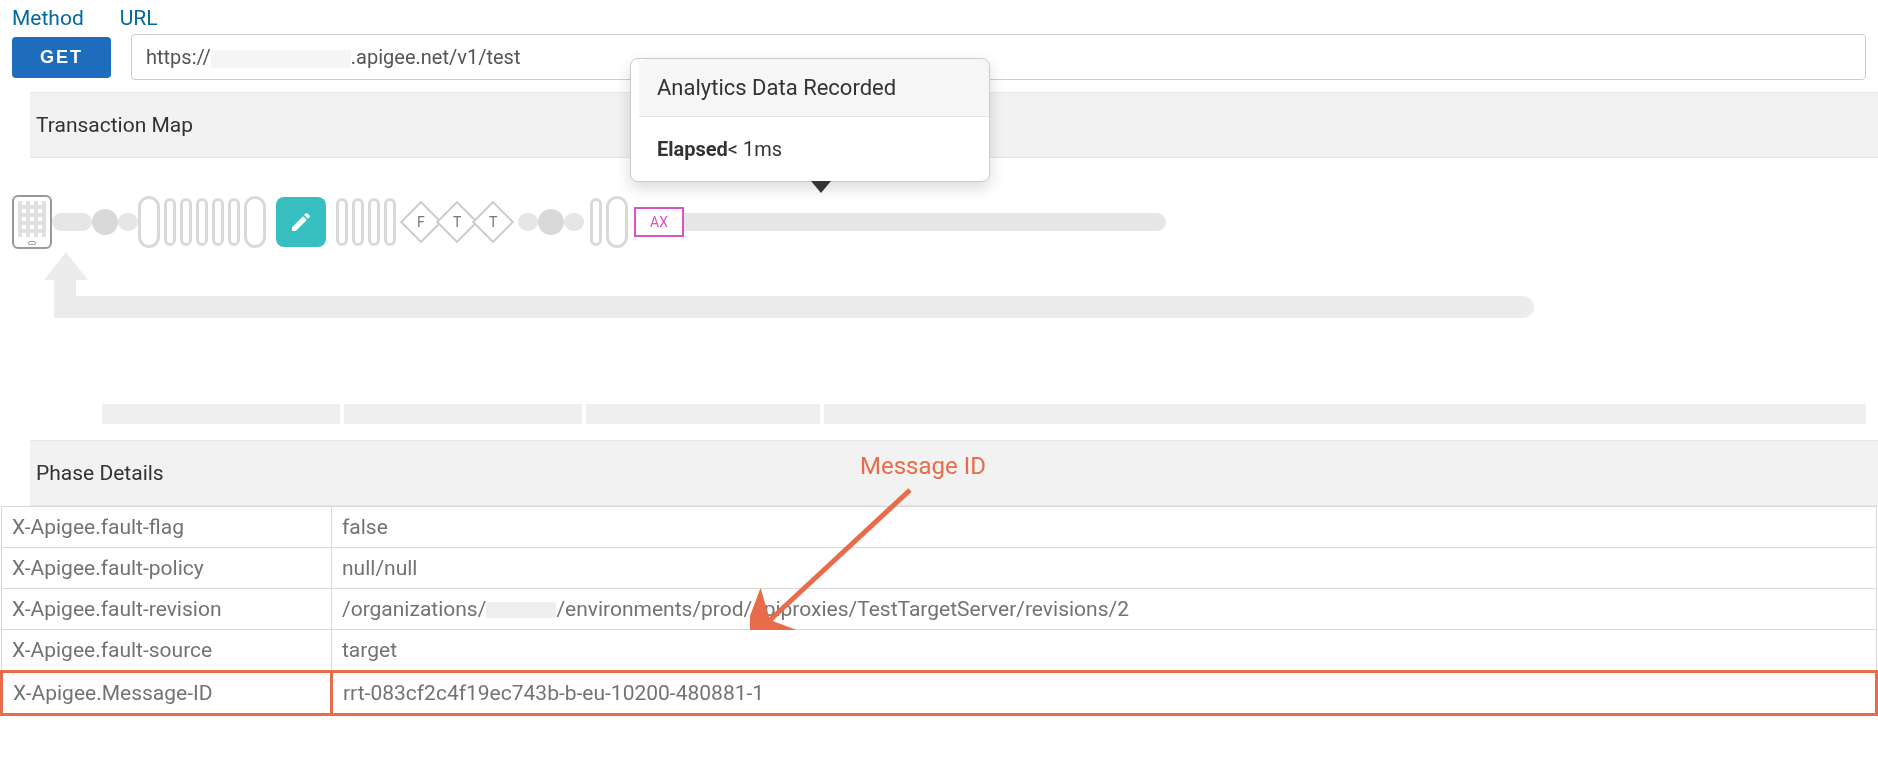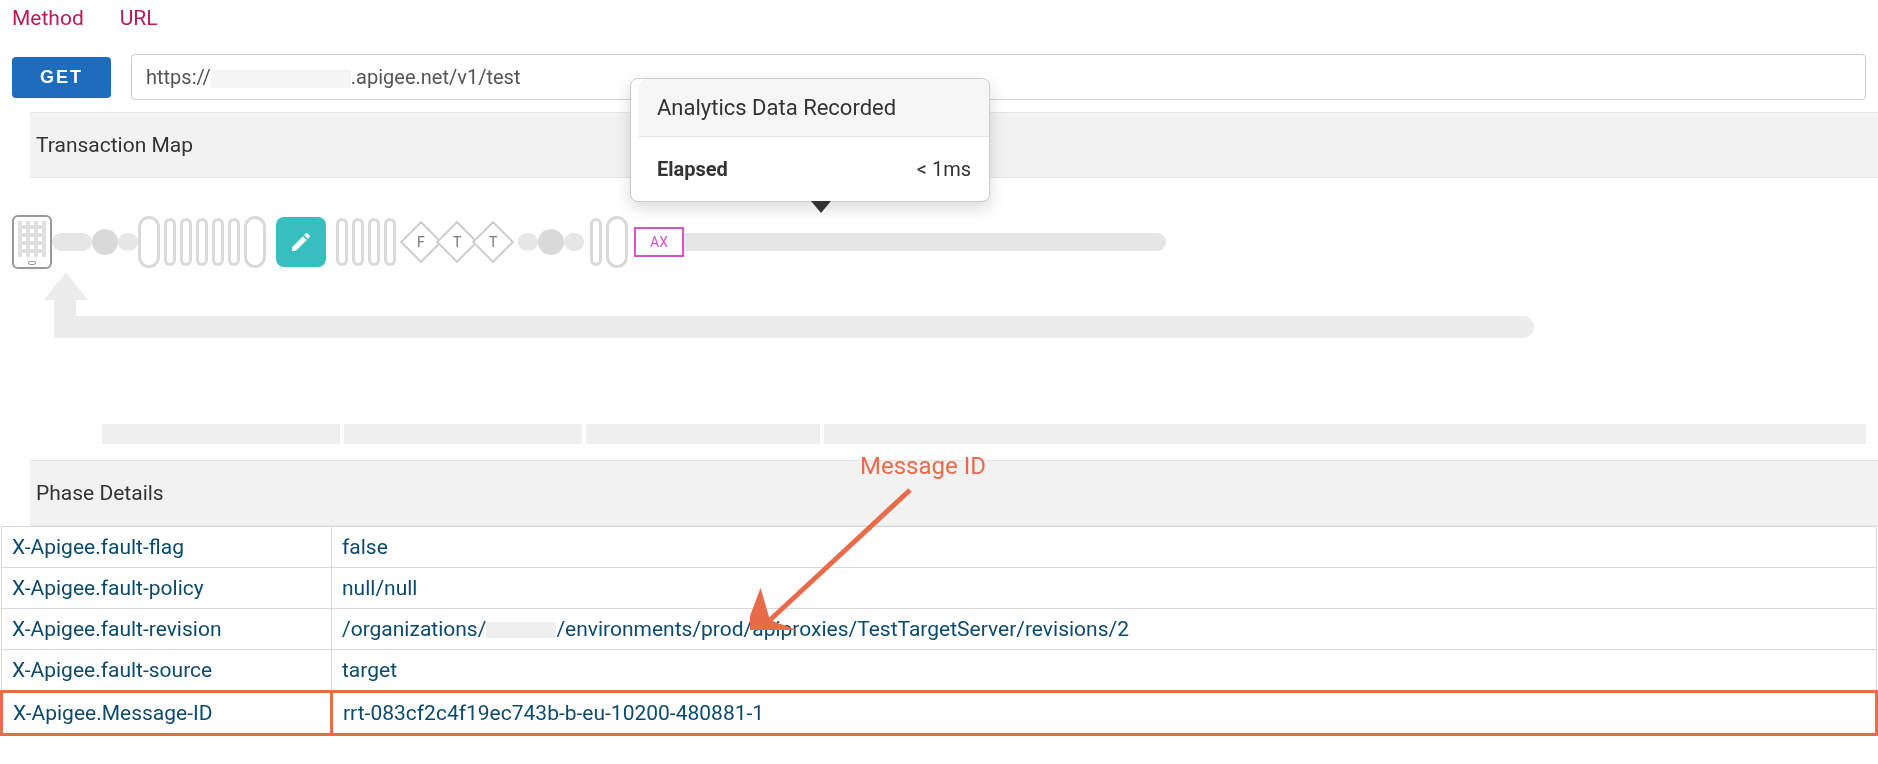--- a/index.html
+++ b/index.html
@@ -11,23 +11,23 @@
     background: #fff;
     width: 1878px;
   }
   .top-row {
     padding: 6px 12px 12px 12px;
   }
   .labels-row {
     display: flex;
     align-items: center;
     gap: 36px;
-    margin-bottom: 24px;
+    margin-bottom: 4px;
     font-size: 21px;
-    color: #be185d;
+    color: #0369a1;
   }
   .input-row {
     display: flex;
     align-items: center;
     gap: 20px;
   }
   .get-btn {
     background: #1e6dbc;
     color: #fff;
     border: none;
@@ -219,21 +219,20 @@
     padding: 16px 18px;
     font-size: 22px;
     color: #333;
   }
   .tooltip-body {
     padding: 20px 18px;
     display: flex;
     gap: 0;
     align-items: baseline;
     font-size: 20px;
-    justify-content: space-between;
   }
   .tooltip-body .lbl { font-weight: 700; }
   .tooltip .pointer {
     position: absolute;
     bottom: -12px;
     left: 180px;
     width: 0; height: 0;
     border-left: 10px solid transparent;
     border-right: 10px solid transparent;
     border-top: 12px solid #333;
@@ -256,21 +255,21 @@
   
   .phase-table {
     width: 100%;
     border-collapse: collapse;
     font-size: 21px;
   }
   .phase-table td {
     border: 1px solid #d9d9d9;
     padding: 8px 10px;
     vertical-align: middle;
-    color: #0c4a6e;
+    color: #737373;
   }
   .phase-table td.name { width: 330px; }
   .phase-table tr.message-id td {
     border: 3px solid #e86c4a;
   }
   .masked {
     display: inline-block;
     background: #eee;
     width: 70px;
     height: 16px;

